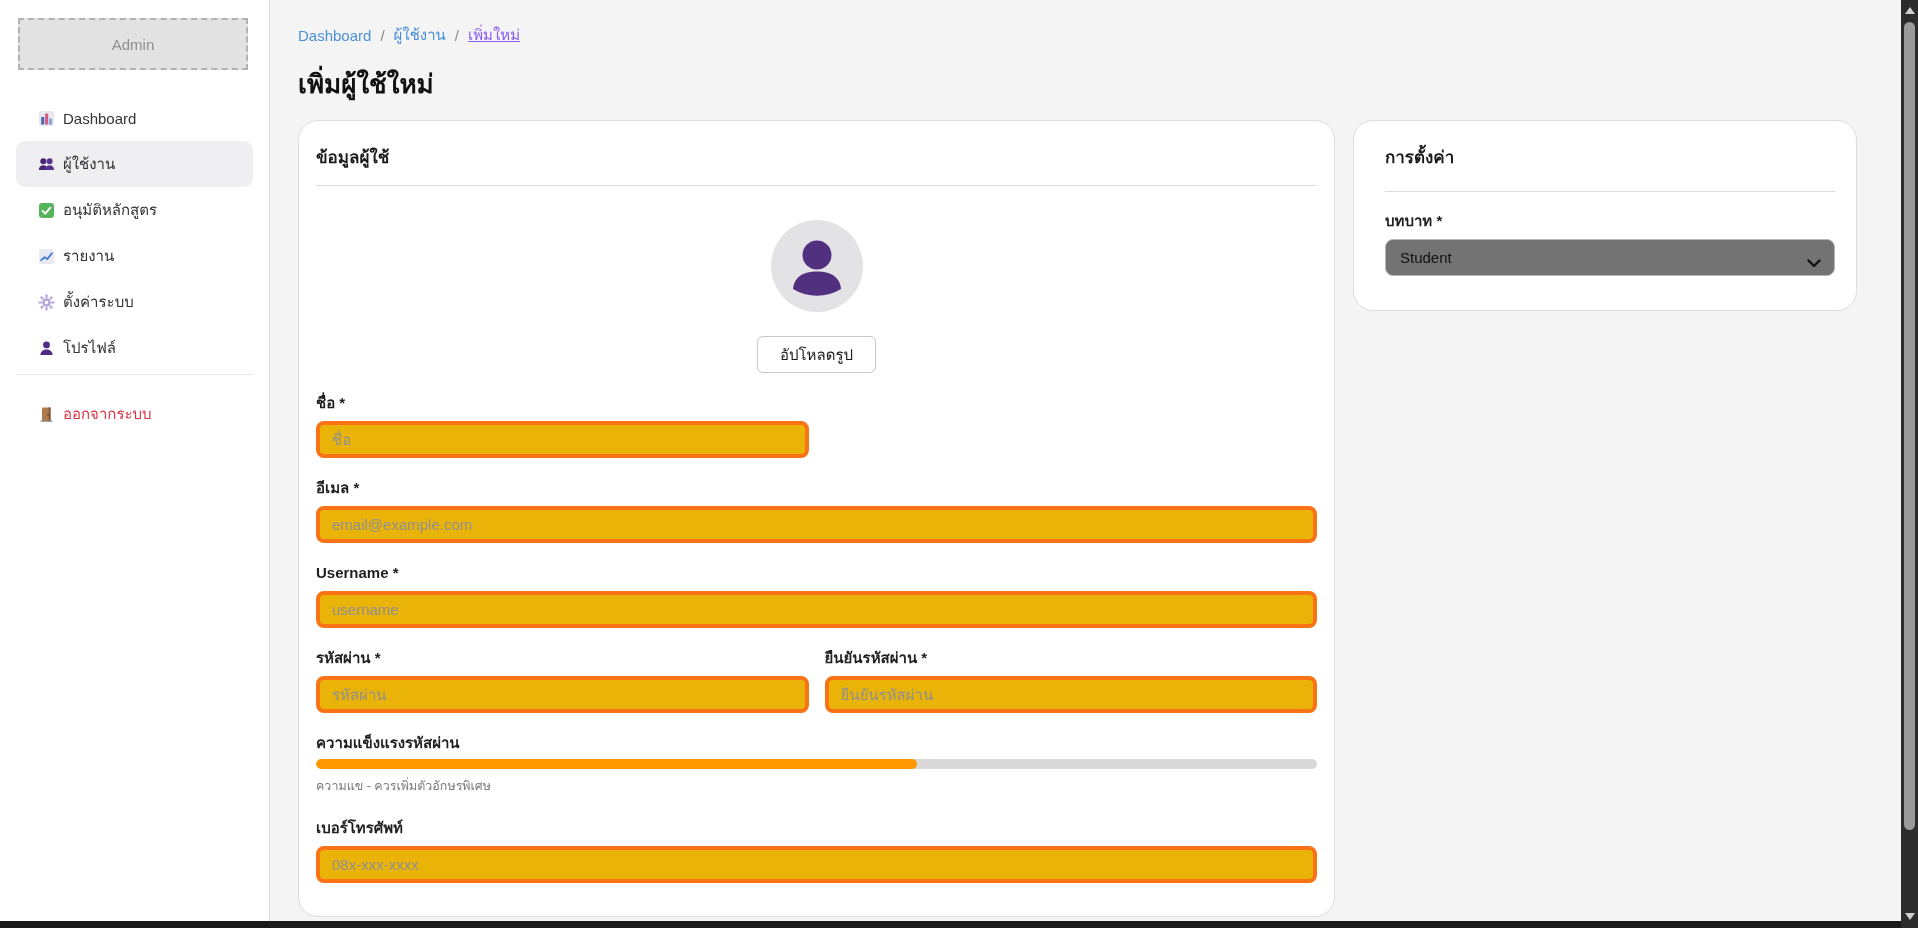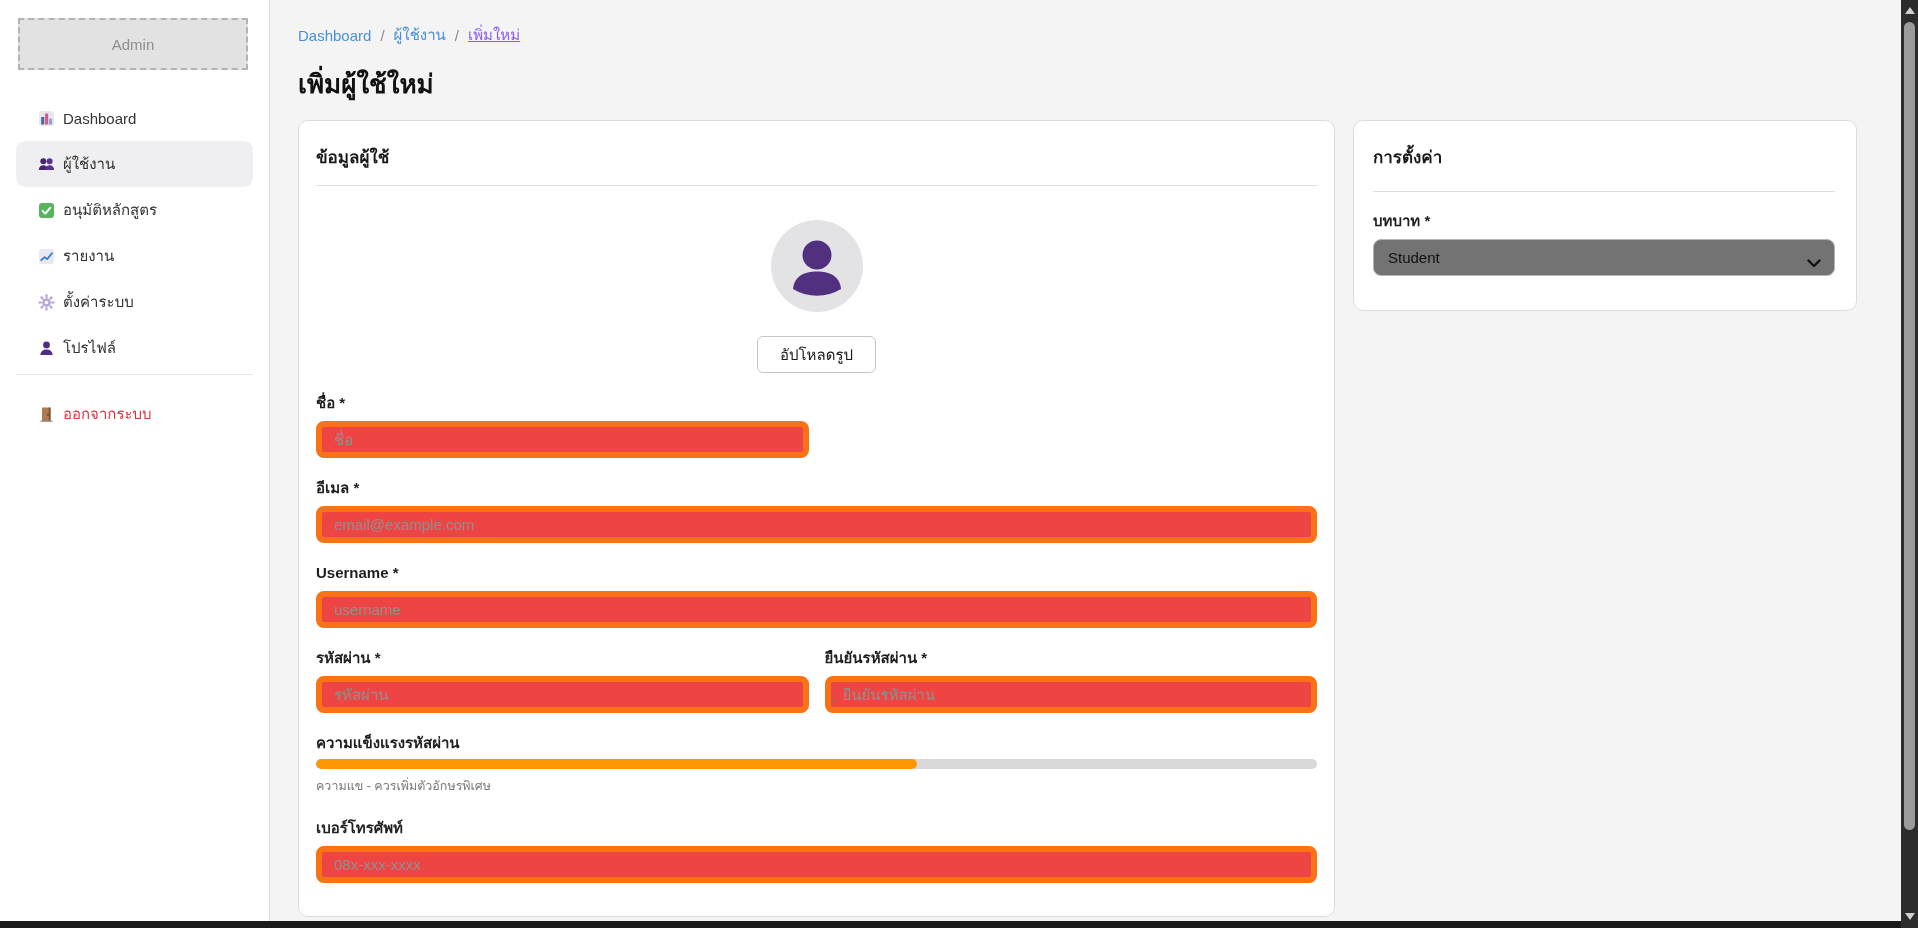--- a/index.html
+++ b/index.html
@@ -30,41 +30,41 @@
 
   
   .main { flex:1; background:#f4f4f5; padding:24px 32px 0 28px; overflow:hidden; }
   .breadcrumb { display:flex; align-items:center; gap:9px; font-size:15px; height:22px; }
   .crumb-link { text-decoration:none; cursor:pointer; }
   .crumb-sep { color:#8a8a8a; }
   .crumb-current { color:#8b5cf6;text-decoration:underline; }
   .page-title { margin-top:22px; font-size:26px; font-weight:bold; color:#111; height:32px; line-height:32px; }
 
   .cards { display:flex; gap:18px; margin-top:20px; align-items:flex-start; }
-  .card { background:#fff; border:1px solid #dcdcdc; border-radius:10px; }
+  .card { background:#fff; border:1px solid #dcdcdc; border-radius:20px; }
   .card-main { width:1037px; padding:16px 17px 33px 17px; }
-  .card-side { width:504px; padding:16px 21px 34px 19px; }
+  .card-side { width:504px; padding:16px 21px 34px 31px; }
   .card-title { padding-top:10px; font-size:17px; font-weight:bold; color:#1a1a1a; line-height:22px; }
   .card-hr { border:none; border-top:1px solid #dddddd; margin-top:16px; }
   .card-hr.side { margin-top:22px; }
 
   .avatar-wrap { display:flex; flex-direction:column; align-items:center; }
   .avatar { width:92px; height:92px; margin-top:34px; }
   .upload-btn {
     margin-top:24px; height:37px; padding:0 22px; background:#fff;
     border:1px solid #c6c6c6; border-radius:6px; font-size:15px; color:#1a1a1a;
     font-family:inherit; cursor:pointer;
   }
 
   .fgroup { margin-top:19px; }
   .frow2 { display:grid; grid-template-columns:1fr 1fr; column-gap:16px; }
   .flabel { display:block; font-size:15px; font-weight:bold; color:#1f1f1f; line-height:21px; margin-bottom:8px; }
   .finput {
-    width:100%; height:37px; border:6px solid #f97316; border-radius:8px;
-    padding:0 12px; font-size:15px; font-family:inherit; color:#333; background:#ef4444;
+    width:100%; height:37px; border:4px solid #f97316; border-radius:8px;
+    padding:0 12px; font-size:15px; font-family:inherit; color:#333; background:#eab308;
   }
   .finput::placeholder { color:#909090; opacity:1; }
 
   .strength-track { height:10px; background:#d9d9d9; border-radius:6px; margin-top:6px; overflow:hidden; }
   .strength-fill { height:100%; border-radius:6px; }
   .helper { margin-top:7px; font-size:12.5px; color:#7a7a7a; }
 
   .select-box {
     margin-top:8px; height:37px; border:1px solid #b5b5b5; border-radius:8px; background:#737373;
     display:flex; align-items:center; padding:0 14px; font-size:15px; color:#111;

